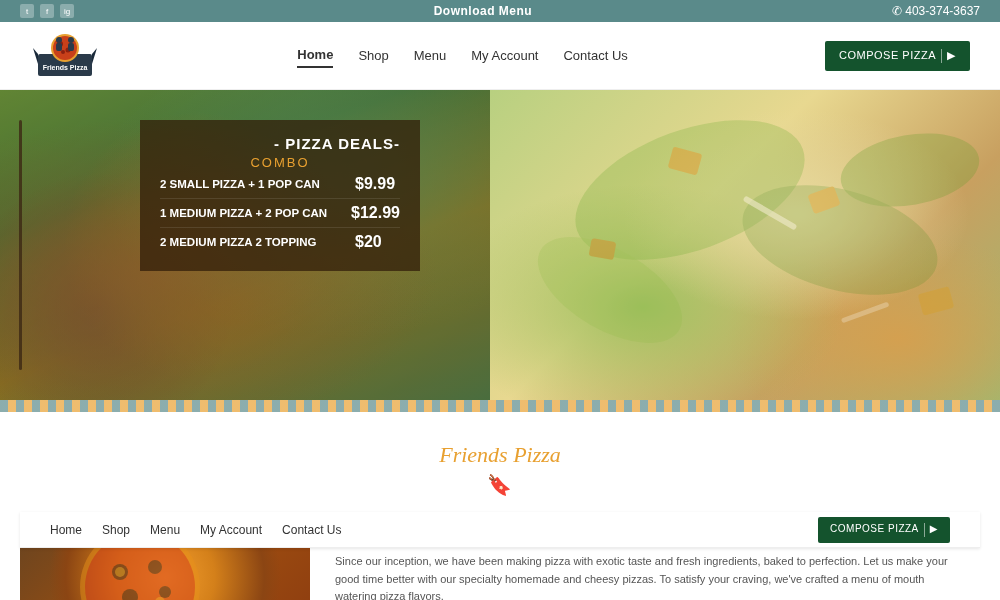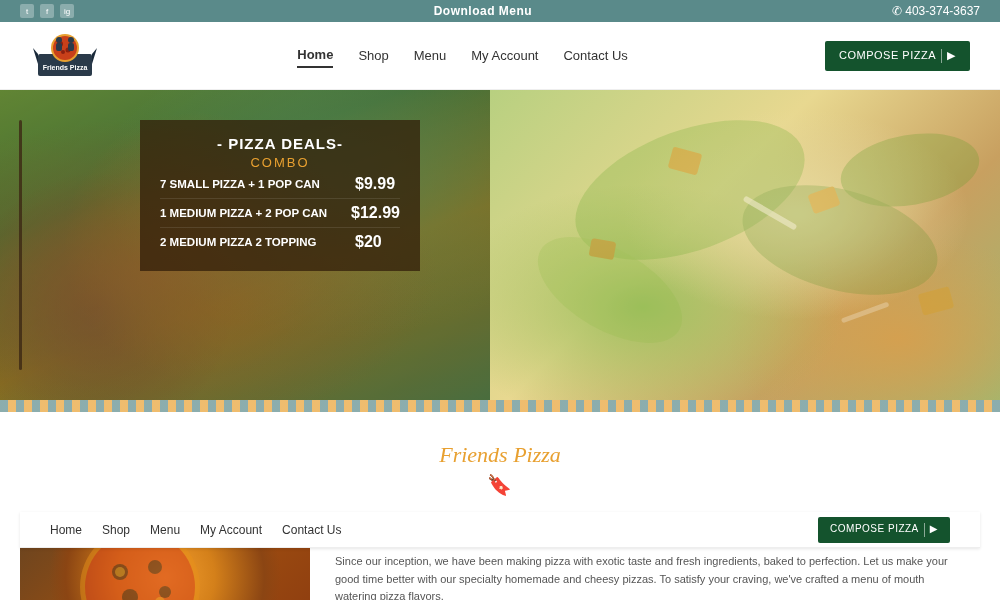--- a/index.html
+++ b/index.html
@@ -108,21 +108,21 @@
       left: 140px;
       background: rgba(50, 30, 10, 0.75);
       padding: 15px 20px;
       min-width: 280px;
       z-index: 5;
     }
     .deals-title {
       color: white;
       font-size: 15px;
       font-weight: bold;
-      text-align: center;
+      text-align: right;
       letter-spacing: 1px;
       margin-bottom: 3px;
     }
     .deals-subtitle {
       color: #e8a030;
       font-size: 13px;
       text-align: center;
       letter-spacing: 2px;
     }
     .deal-row {
@@ -310,21 +310,21 @@
 
     <div class="fork-area">
       <div class="fork-line"></div>
     </div>
 
     <div class="pizza-deals">
       <div class="deals-title">- PIZZA DEALS-</div>
       <div class="deals-subtitle">COMBO</div>
 
       <div class="deal-row">
-        <span class="deal-name">7 SMALL PIZZA + 1 POP CAN</span>
+        <span class="deal-name">2 SMALL PIZZA + 1 POP CAN</span>
         <span class="deal-price">$9.99</span>
       </div>
       <div class="deal-row">
         <span class="deal-name">1 MEDIUM PIZZA + 2 POP CAN</span>
         <span class="deal-price">$12.99</span>
       </div>
       <div class="deal-row">
         <span class="deal-name">2 MEDIUM PIZZA 2 TOPPING</span>
         <span class="deal-price">$20</span>
       </div>

